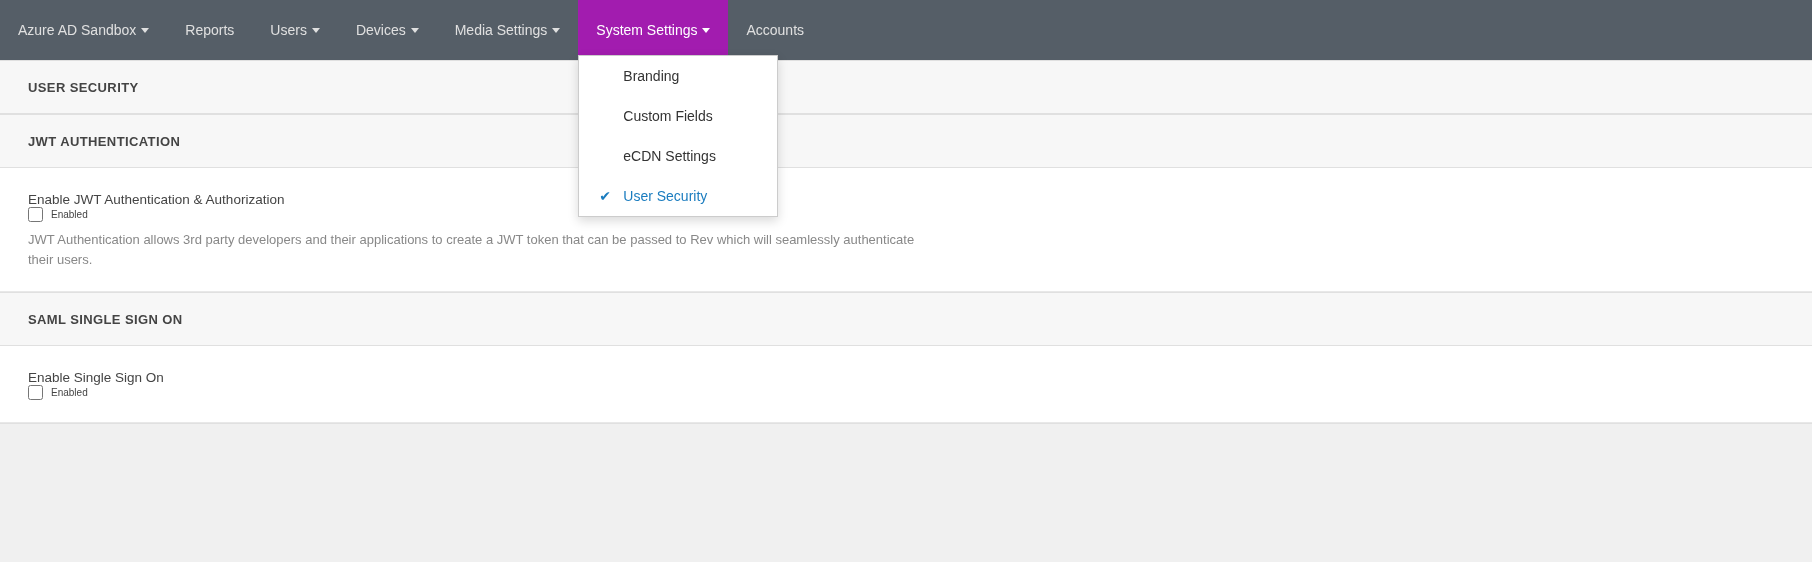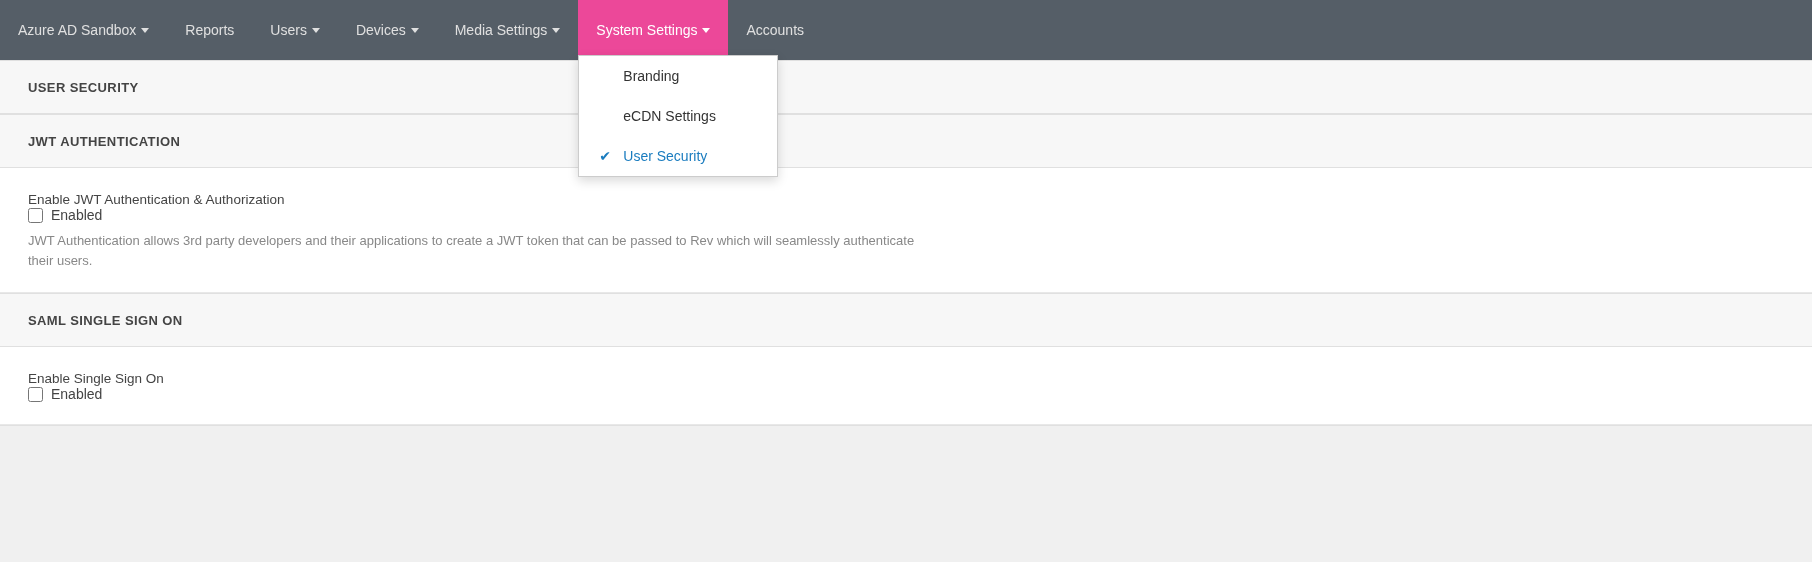--- a/index.html
+++ b/index.html
@@ -18,21 +18,21 @@
       display: flex;
       align-items: center;
       padding: 0 18px;
       color: #e0e0e0;
       cursor: pointer;
       white-space: nowrap;
       font-size: 14px;
       position: relative;
     }
     .nav-item.active {
-      background: #ec4899;
+      background: #a21caf;
       color: #fff;
     }
     .nav-item .caret {
       margin-left: 5px;
       border-left: 4px solid transparent;
       border-right: 4px solid transparent;
       border-top: 5px solid currentColor;
       display: inline-block;
     }
 
@@ -110,21 +110,21 @@
       display: flex;
       align-items: center;
       gap: 8px;
     }
     .checkbox-row input[type="checkbox"] {
       width: 15px;
       height: 15px;
     }
     .checkbox-label {
       color: #444;
-      font-size: 14px;
+      font-size: 10px;
     }
     .form-description {
       color: #888;
       font-size: 13px;
       max-width: 900px;
       line-height: 1.5;
     }
 
     .section-block {
       border-bottom: 1px solid #e0e0e0;
@@ -159,20 +159,24 @@
     <span class="caret"></span>
   </div>
   <div class="nav-item active system-settings-wrapper">
     <span>System Settings</span>
     <span class="caret"></span>
 
     <div class="dropdown-menu">
       <div class="dropdown-item">
         <span class="check-placeholder"></span>
         <span>Branding</span>
+      </div>
+      <div class="dropdown-item">
+        <span class="check-placeholder"></span>
+        <span>Custom Fields</span>
       </div>
       <div class="dropdown-item">
         <span class="check-placeholder"></span>
         <span>eCDN Settings</span>
       </div>
       <div class="dropdown-item selected">
         <span class="check-icon">✔</span>
         <span>User Security</span>
       </div>
     </div>

